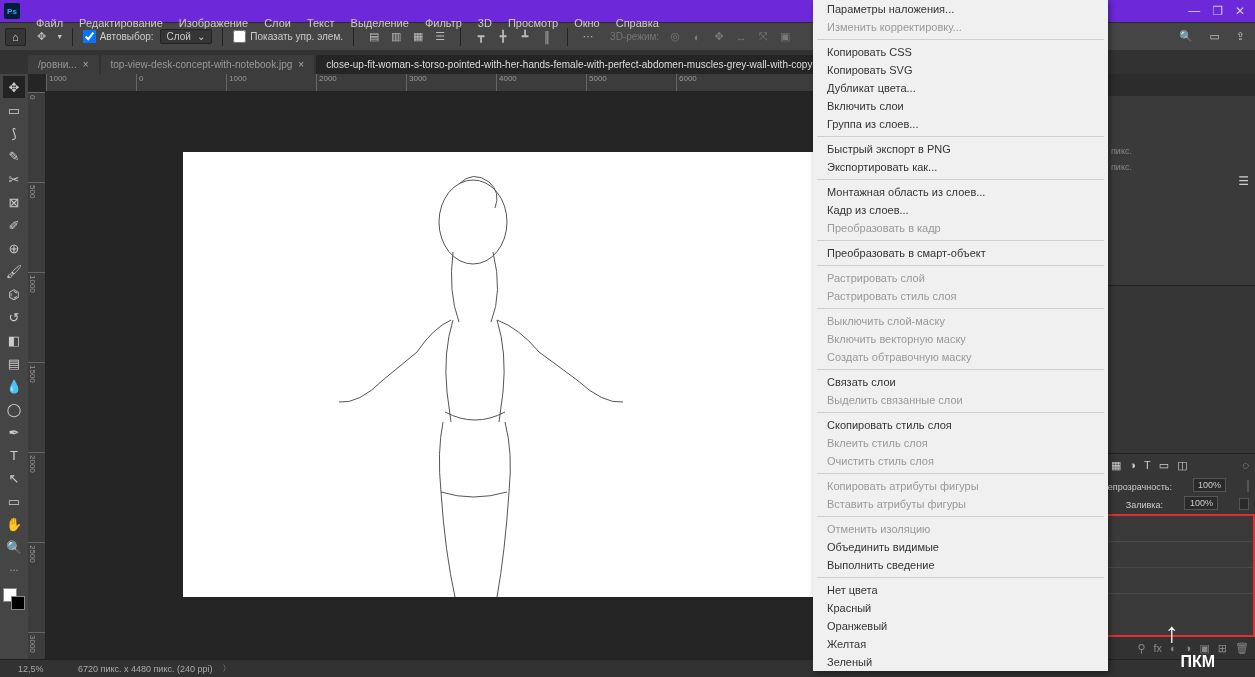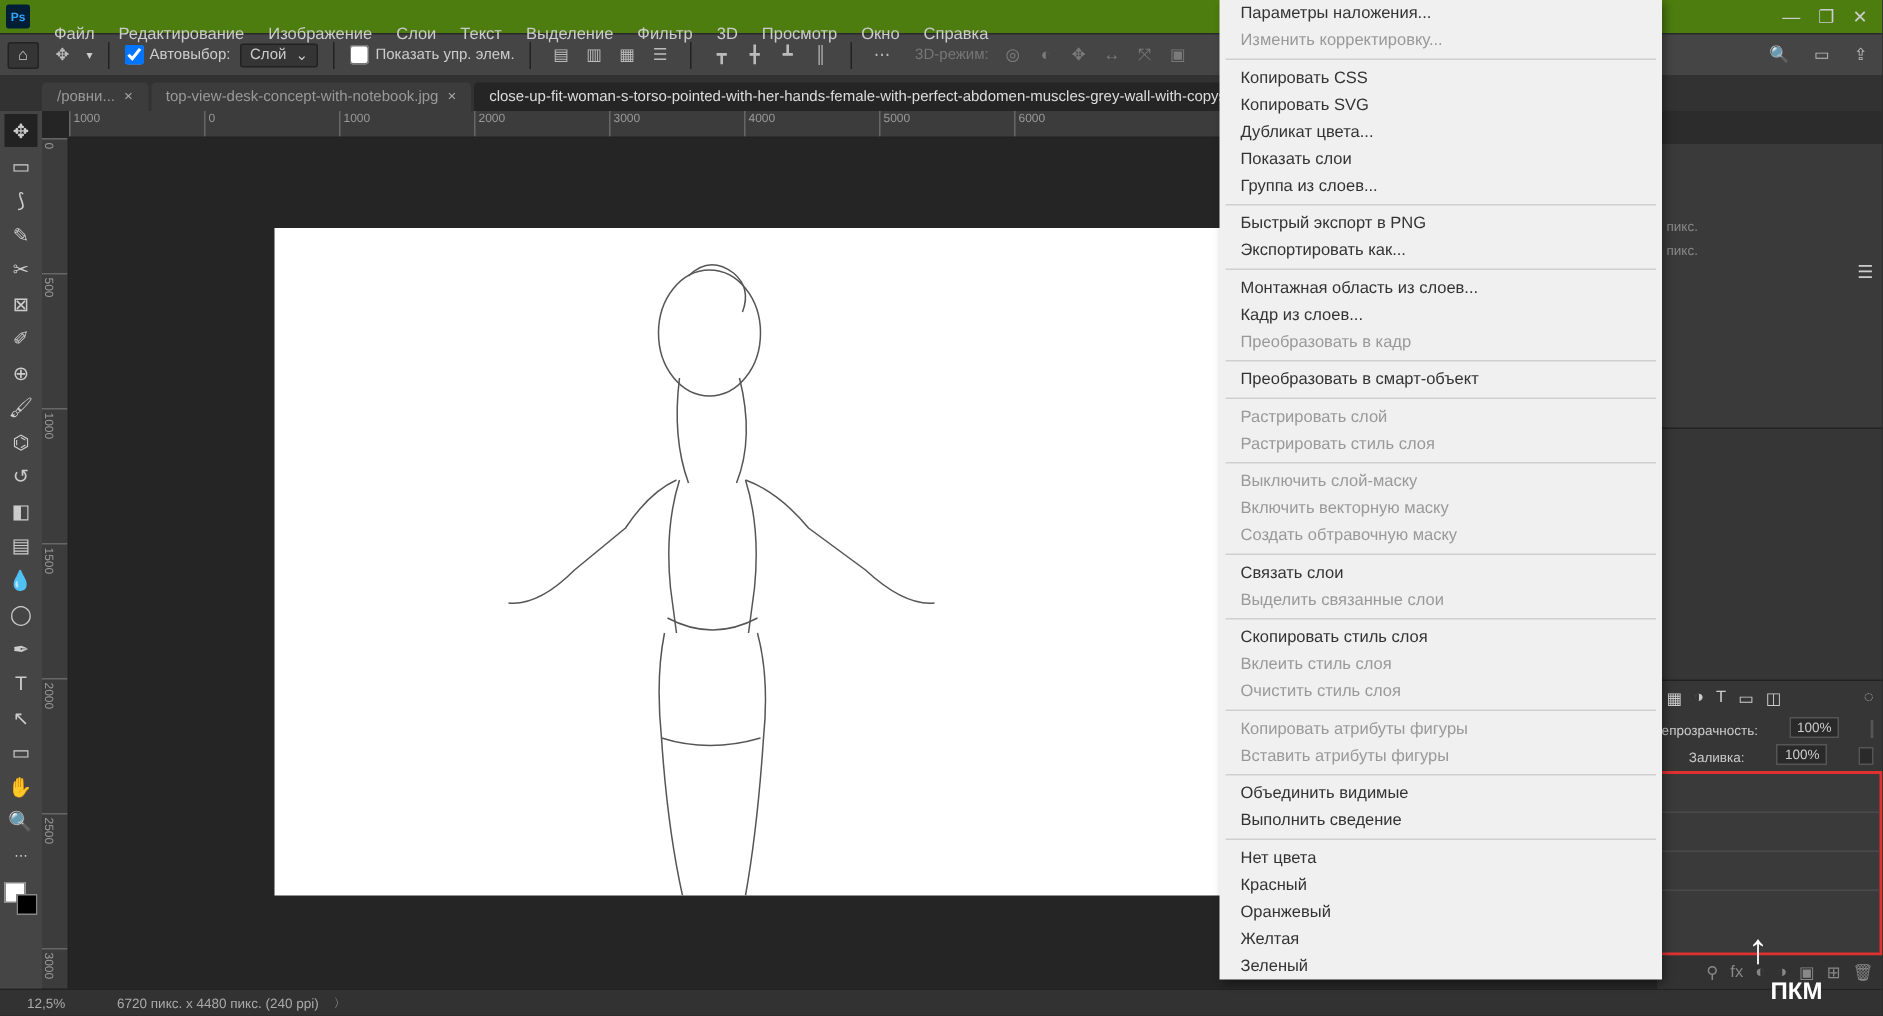--- a/index.html
+++ b/index.html
@@ -1,17 +1,17 @@
 <!DOCTYPE html>
 <html><head>
 <meta charset="utf-8">
 <style>
 * { margin: 0; padding: 0; box-sizing: border-box; font-family: "Segoe UI", Tahoma, sans-serif; }
 body { background: #323232; color: #cccccc; width: 1255px; height: 677px; overflow: hidden; position: relative; font-size: 11px; }
-.menubar { background: #4d7c0f; height: 22px; display: flex; align-items: center; padding: 0 4px; }
+.menubar { background: #6d28d9; height: 22px; display: flex; align-items: center; padding: 0 4px; }
 .menubar .logo { width: 16px; height: 16px; background: #001e36; color: #31a8ff; display:flex; align-items:center; justify-content:center; font-size:8px; font-weight:bold; border-radius:2px; margin-right:8px;}
 .menubar .menu-item { padding: 0 8px; font-size: 11px; cursor:pointer; }
 .menubar .spacer { flex:1; }
 .menubar .win-btn { padding: 0 6px; font-size:12px; cursor:pointer;}
 .opts-bar { background: #454545; height: 28px; display:flex; align-items:center; padding: 0 5px; border-top: 1px solid #2a2a2a; gap: 6px;}
 .opts-bar .home-icn { padding: 2px 6px; background:#353535; border:1px solid #222; border-radius:2px;}
 .opts-bar .chk { display:flex; align-items:center; gap:4px; font-size:10px; }
 .opts-bar .sep { width:1px; height:18px; background:#222; margin: 0 4px; }
 .opts-bar .sel { background:#353535; border:1px solid #222; padding: 1px 6px; font-size:10px; border-radius:2px; display:flex; align-items:center; gap:6px;}
 .opts-bar .ibar { display:flex; gap:2px; }
@@ -285,21 +285,21 @@
   <span style="font-size:8px">〉</span>
 </div>
 
 <div class="context-menu" id="ctx-host">
     <div class="item">Параметры наложения...</div>
     <div class="item disabled">Изменить корректировку...</div>
     <div class="sep"></div>
     <div class="item">Копировать CSS</div>
     <div class="item">Копировать SVG</div>
     <div class="item">Дубликат цвета...</div>
-    <div class="item">Показать слои</div>
+    <div class="item">Включить слои</div>
     <div class="item">Группа из слоев...</div>
     <div class="sep"></div>
     <div class="item">Быстрый экспорт в PNG</div>
     <div class="item">Экспортировать как...</div>
     <div class="sep"></div>
     <div class="item">Монтажная область из слоев...</div>
     <div class="item">Кадр из слоев...</div>
     <div class="item disabled">Преобразовать в кадр</div>
     <div class="sep"></div>
     <div class="item">Преобразовать в смарт-объект</div>
@@ -314,20 +314,21 @@
     <div class="item">Связать слои</div>
     <div class="item disabled">Выделить связанные слои</div>
     <div class="sep"></div>
     <div class="item">Скопировать стиль слоя</div>
     <div class="item disabled">Вклеить стиль слоя</div>
     <div class="item disabled">Очистить стиль слоя</div>
     <div class="sep"></div>
     <div class="item disabled">Копировать атрибуты фигуры</div>
     <div class="item disabled">Вставить атрибуты фигуры</div>
     <div class="sep"></div>
+    <div class="item disabled">Отменить изоляцию</div>
     <div class="item">Объединить видимые</div>
     <div class="item">Выполнить сведение</div>
     <div class="sep"></div>
     <div class="item">Нет цвета</div>
     <div class="item">Красный</div>
     <div class="item">Оранжевый</div>
     <div class="item">Желтая</div>
     <div class="item">Зеленый</div>
   </div>
 

